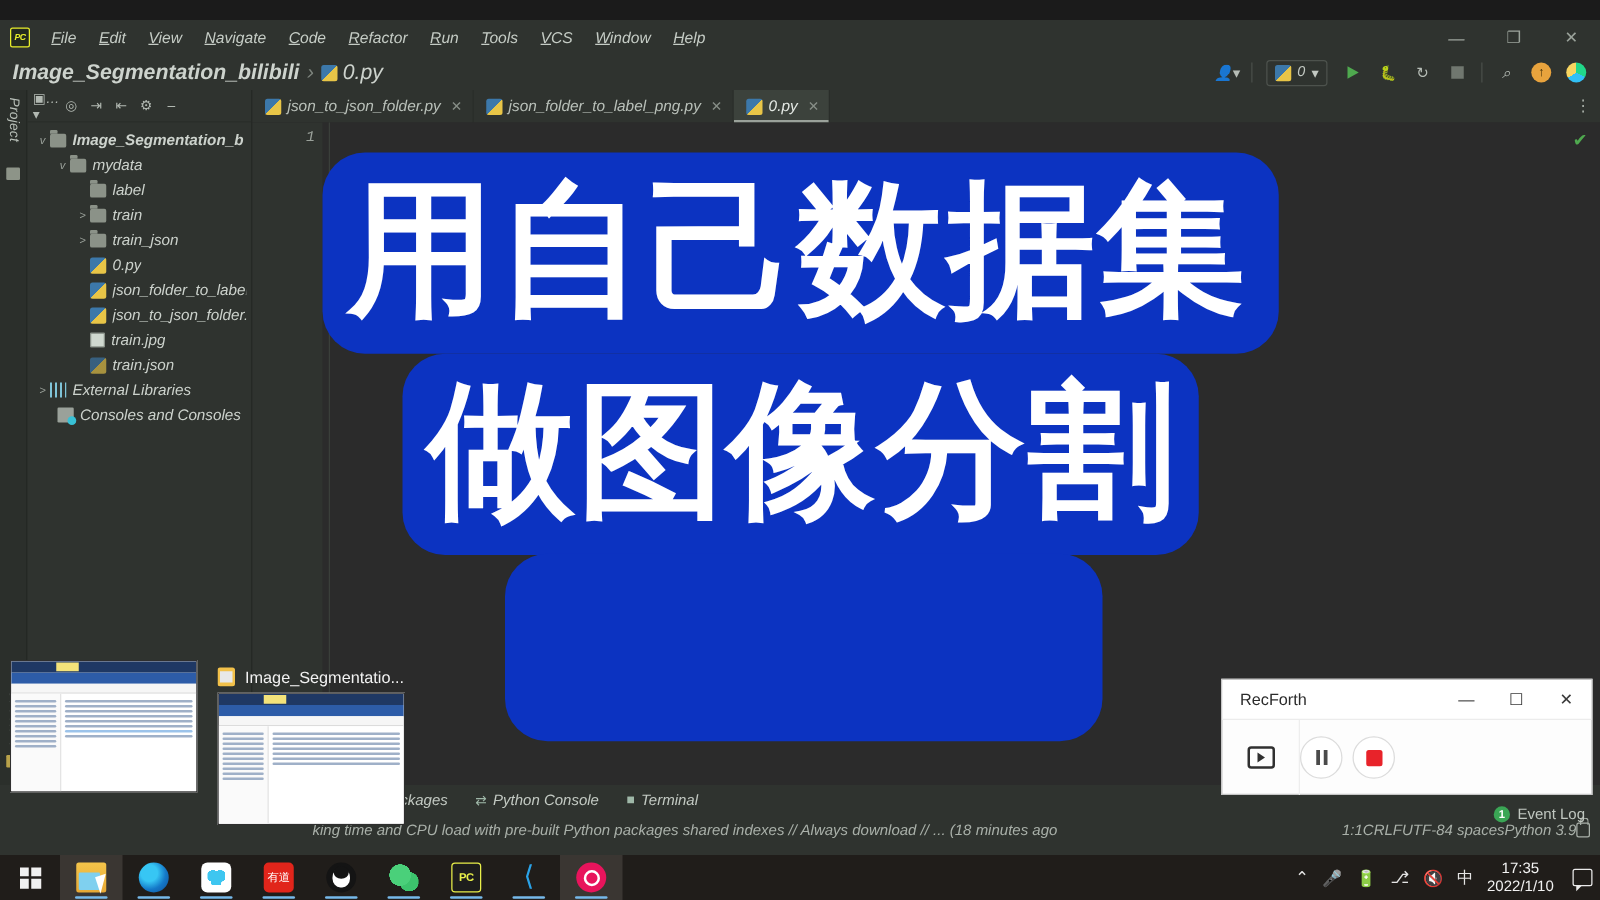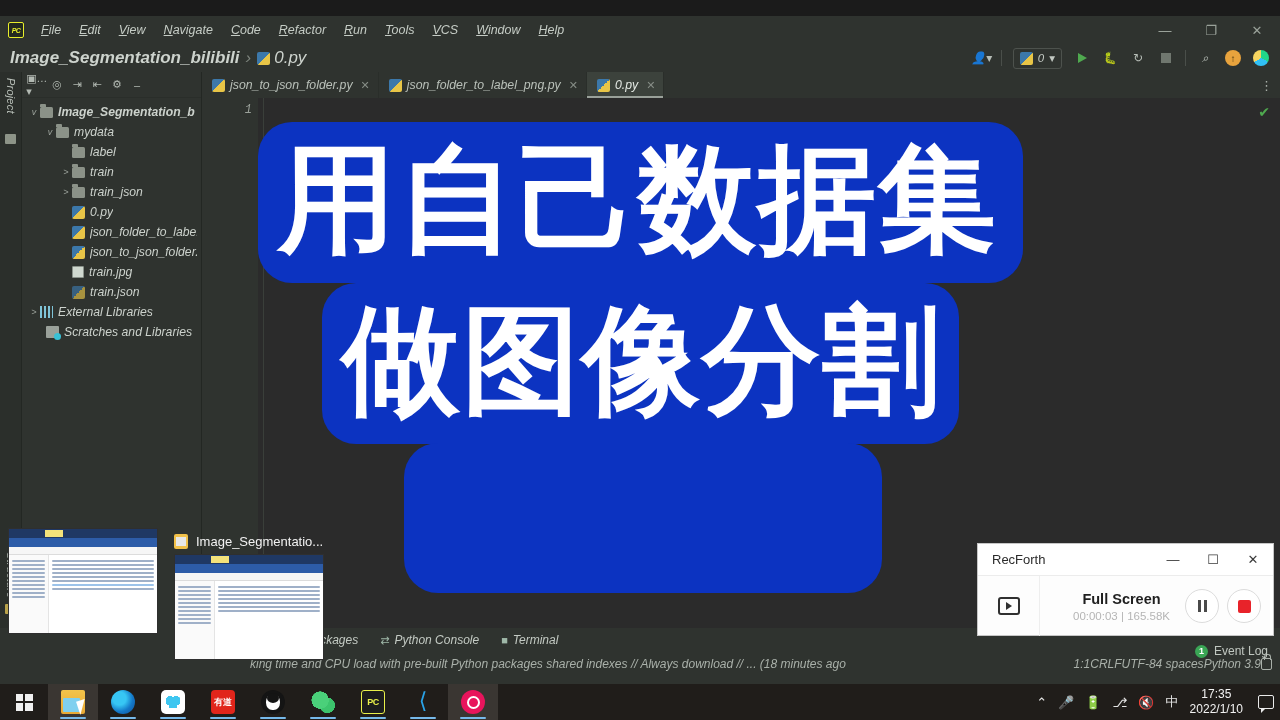--- a/index.html
+++ b/index.html
@@ -347,21 +347,21 @@
   }
   .ic-baidu { background: #fff; border-radius: 5px; position: relative; }
   .ic-baidu::after {
     content: ""; position: absolute; left: 5px; top: 6px; width: 14px; height: 12px;
     background: radial-gradient(circle at 30% 40%, #3ec6f0 0 38%, transparent 39%),
                 radial-gradient(circle at 72% 40%, #3ec6f0 0 38%, transparent 39%),
                 radial-gradient(circle at 50% 82%, #3ec6f0 0 34%, transparent 35%);
   }
   .ic-youdao {
     background: #e1251b; border-radius: 4px; color: #fff; font-size: 9px;
-    display: flex; align-items: center; justify-content: center; font-weight: bold;
+    display: flex; align-items: center; justify-content: center; font-weight: normal;
   }
   .ic-qq { background: #141414; border-radius: 50%; position: relative; }
   .ic-qq::after {
     content: ""; position: absolute; left: 5px; top: 4px; width: 14px; height: 16px;
     background: #fff; border-radius: 50% 50% 45% 45%;
   }
   .ic-qq::before {
     content: ""; position: absolute; left: 6px; top: 3px; width: 12px; height: 10px;
     background: #141414; border-radius: 50%; z-index: 2;
   }
@@ -530,21 +530,21 @@
             <span class="pyicon" style="margin-right:5px;opacity:.65"></span>
             <span class="lbl">train.json</span>
           </div>
           <div class="row" style="padding-left:6px">
             <span class="arrow">&gt;</span>
             <span class="libicon"></span>
             <span class="lbl">External Libraries</span>
           </div>
           <div class="row" style="padding-left:24px">
             <span class="scratchicon"></span>
-            <span class="lbl">Scratches and Libraries</span>
+            <span class="lbl">Consoles and Consoles</span>
           </div>
         </div>
       </div>
 
       <div class="editor-area">
         <div class="tabs">
           <div class="tab">
             <span class="pyicon"></span>
             <span>json_to_json_folder.py</span>
             <span class="x">✕</span>
@@ -691,28 +691,20 @@
       <div class="rec-name">RecForth</div>
       <div class="rec-ctrls">
         <div class="rec-btn">—</div>
         <div class="rec-btn">☐</div>
         <div class="rec-btn">✕</div>
       </div>
     </div>
     <div class="rec-body">
       <div class="rec-thumbbtn">
         <span class="rec-screen"></span>
-      </div>
-      <div class="rec-info">
-        <div class="rec-mode">Full Screen</div>
-        <div class="rec-sub">
-          <span>00:00:03</span>
-          <span>|</span>
-          <span>165.58K</span>
-        </div>
       </div>
       <div class="rec-actions">
         <div class="rec-round">
           <span class="pause-bars">
               <i></i>
               <i></i>
             </span>
         </div>
         <div class="rec-round">
           <span class="rec-stop"></span>

